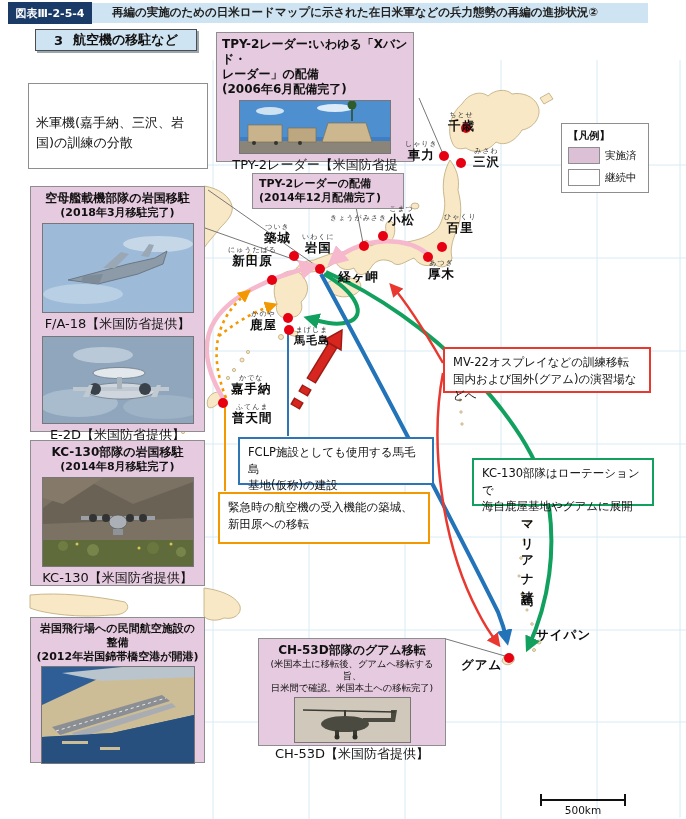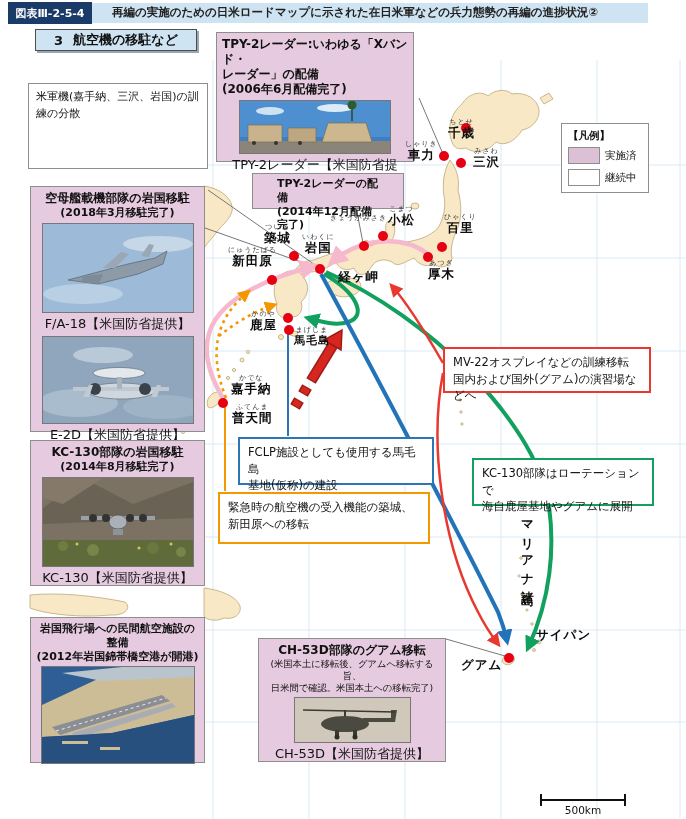--- a/index.html
+++ b/index.html
@@ -27,21 +27,21 @@
   
   .pinkbox{background:#e6cadf;border:1px solid #8e8e8e;text-align:center;padding:4px 5px;}
   .whitebox{background:#fff;border:1px solid #8e8e8e;padding:5px 7px;}
   .callout{background:#fff;padding:5px 8px;font-size:11.5px;line-height:1.45;z-index:6;}
   .c-red{border:2px solid #e8382f;}
   .c-green{border:2px solid #12a05f;}
   .c-blue{border:2px solid #2e75b6;}
   .c-orange{border:2px solid #f39800;}
   .bx-title{font-size:12px;font-weight:bold;line-height:1.25;}
   .bx-sub{font-size:11px;font-weight:bold;line-height:1.25;}
-  .bx-text{font-size:11px;line-height:1.5;}
+  .bx-text{font-size:13px;line-height:1.5;margin-top:24px;}
   .caption{font-size:13px;text-align:center;margin-top:2px;}
   .photo{display:block;margin:3px auto 0 auto;border:1px solid #777;}
   
   .legend{left:561px;top:123px;width:88px;height:70px;background:#fff;border:1px solid #8e8e8e;
     padding:5px 6px;z-index:6;}
   .legend-title{font-size:10.5px;font-weight:bold;margin-bottom:4px;}
   .legend-row{display:flex;align-items:center;gap:5px;margin-bottom:5px;}
   .swatch{width:30px;height:15px;border:1px solid #8e8e8e;}
   .swatch-done{background:#dcc0d6;}
   .swatch-ongoing{background:#fff;}
@@ -200,21 +200,21 @@
       <polygon points="82,41 88,22 126,22 132,41" fill="#cdb78f" stroke="#7c6f52" stroke-width="0.7"></polygon>
       <line x1="112" y1="20" x2="112" y2="4" stroke="#2c4a2a" stroke-width="1.5"></line>
       <circle cx="112" cy="4" r="4.5" fill="#2f5c2e"></circle>
       <circle cx="14" cy="42" r="2" fill="#333"></circle>
         <circle cx="36" cy="42" r="2" fill="#333"></circle>
         <circle cx="60" cy="42" r="2" fill="#333"></circle>
     </svg>
     <div class="caption">TPY-2レーダー【米国防省提供】</div>
   </div>
 
-  <div class="abs box pinkbox" style="left:252px;top:173px;width:152px;height:36px;text-align:left;padding:3px 24px;">
+  <div class="abs box pinkbox" style="left:252px;top:173px;width:152px;height:36px;text-align:left;padding:3px 6px;">
     <div class="bx-sub"><span>TPY-2レーダーの配備</span><br>
     <span>(2014年12月配備完了)</span></div>
   </div>
 
   <div class="abs box whitebox" style="left:28px;top:83px;width:180px;height:86px;">
     <div class="bx-text">米軍機(嘉手納、三沢、岩国)の訓練の分散</div>
   </div>
 
   <div class="abs box pinkbox" style="left:30px;top:186px;width:175px;height:246px;">
     <div class="bx-title">空母艦載機部隊の岩国移駐</div>
@@ -302,21 +302,21 @@
   <div class="abs box callout c-orange" style="left:218px;top:492px;width:212px;height:52px;">
     <span>緊急時の航空機の受入機能の築城、</span><br>
     <span>新田原への移転</span>
   </div>
 
   <div class="abs box callout c-blue" style="left:238px;top:437px;width:196px;height:48px;">
     <span>FCLP施設としても使用する馬毛島</span><br>
     <span>基地(仮称)の建設</span>
   </div>
 
-  <div class="abs box pinkbox" style="left:258px;top:638px;width:188px;height:124px;">
+  <div class="abs box pinkbox" style="left:258px;top:638px;width:188px;height:108px;">
     <div class="bx-title">CH-53D部隊のグアム移転</div>
     <div style="font-size:9.3px;line-height:1.3;">
       <span>(米国本土に移転後、グアムへ移転する旨、</span><br>
       <span>日米間で確認。米国本土への移転完了)</span>
     </div>
     <svg class="photo" width="115" height="44" viewBox="0 0 115 44" preserveAspectRatio="none">
       <rect width="115" height="44" fill="#cfc8bb"></rect>
       <ellipse cx="50" cy="26" rx="24" ry="8" fill="#4a4a40"></ellipse>
       <rect x="68" y="20" width="30" height="4" fill="#4a4a40"></rect>
       <polygon points="96,12 102,12 100,24 96,24" fill="#4a4a40"></polygon>
@@ -339,21 +339,21 @@
     <div class="legend-row">
       <div class="swatch swatch-ongoing"></div>
       <span>継続中</span>
     </div>
   </div>
 
   <div class="abs scale-label">500km</div>
 
   <div id="labels-layer" class="abs" style="left:0;top:0;width:686px;height:819px;pointer-events:none;">
       <div class="dot" style="left: 466px; top: 128px;"></div>
-      <div class="place-label" style="left: 448px; top: 119px;">
+      <div class="place-label" style="left: 448px; top: 112px;">
         <span class="furigana">ちとせ</span>
         <span class="pname">千歳</span>
       </div>
       <div class="dot" style="left: 444px; top: 156px;"></div>
       <div class="place-label" style="left: 405px; top: 141px;">
         <span class="furigana">しゃりき</span>
         <span class="pname">車力</span>
       </div>
       <div class="dot" style="left: 461px; top: 163px;"></div>
       <div class="place-label" style="left: 473px; top: 148px;">

